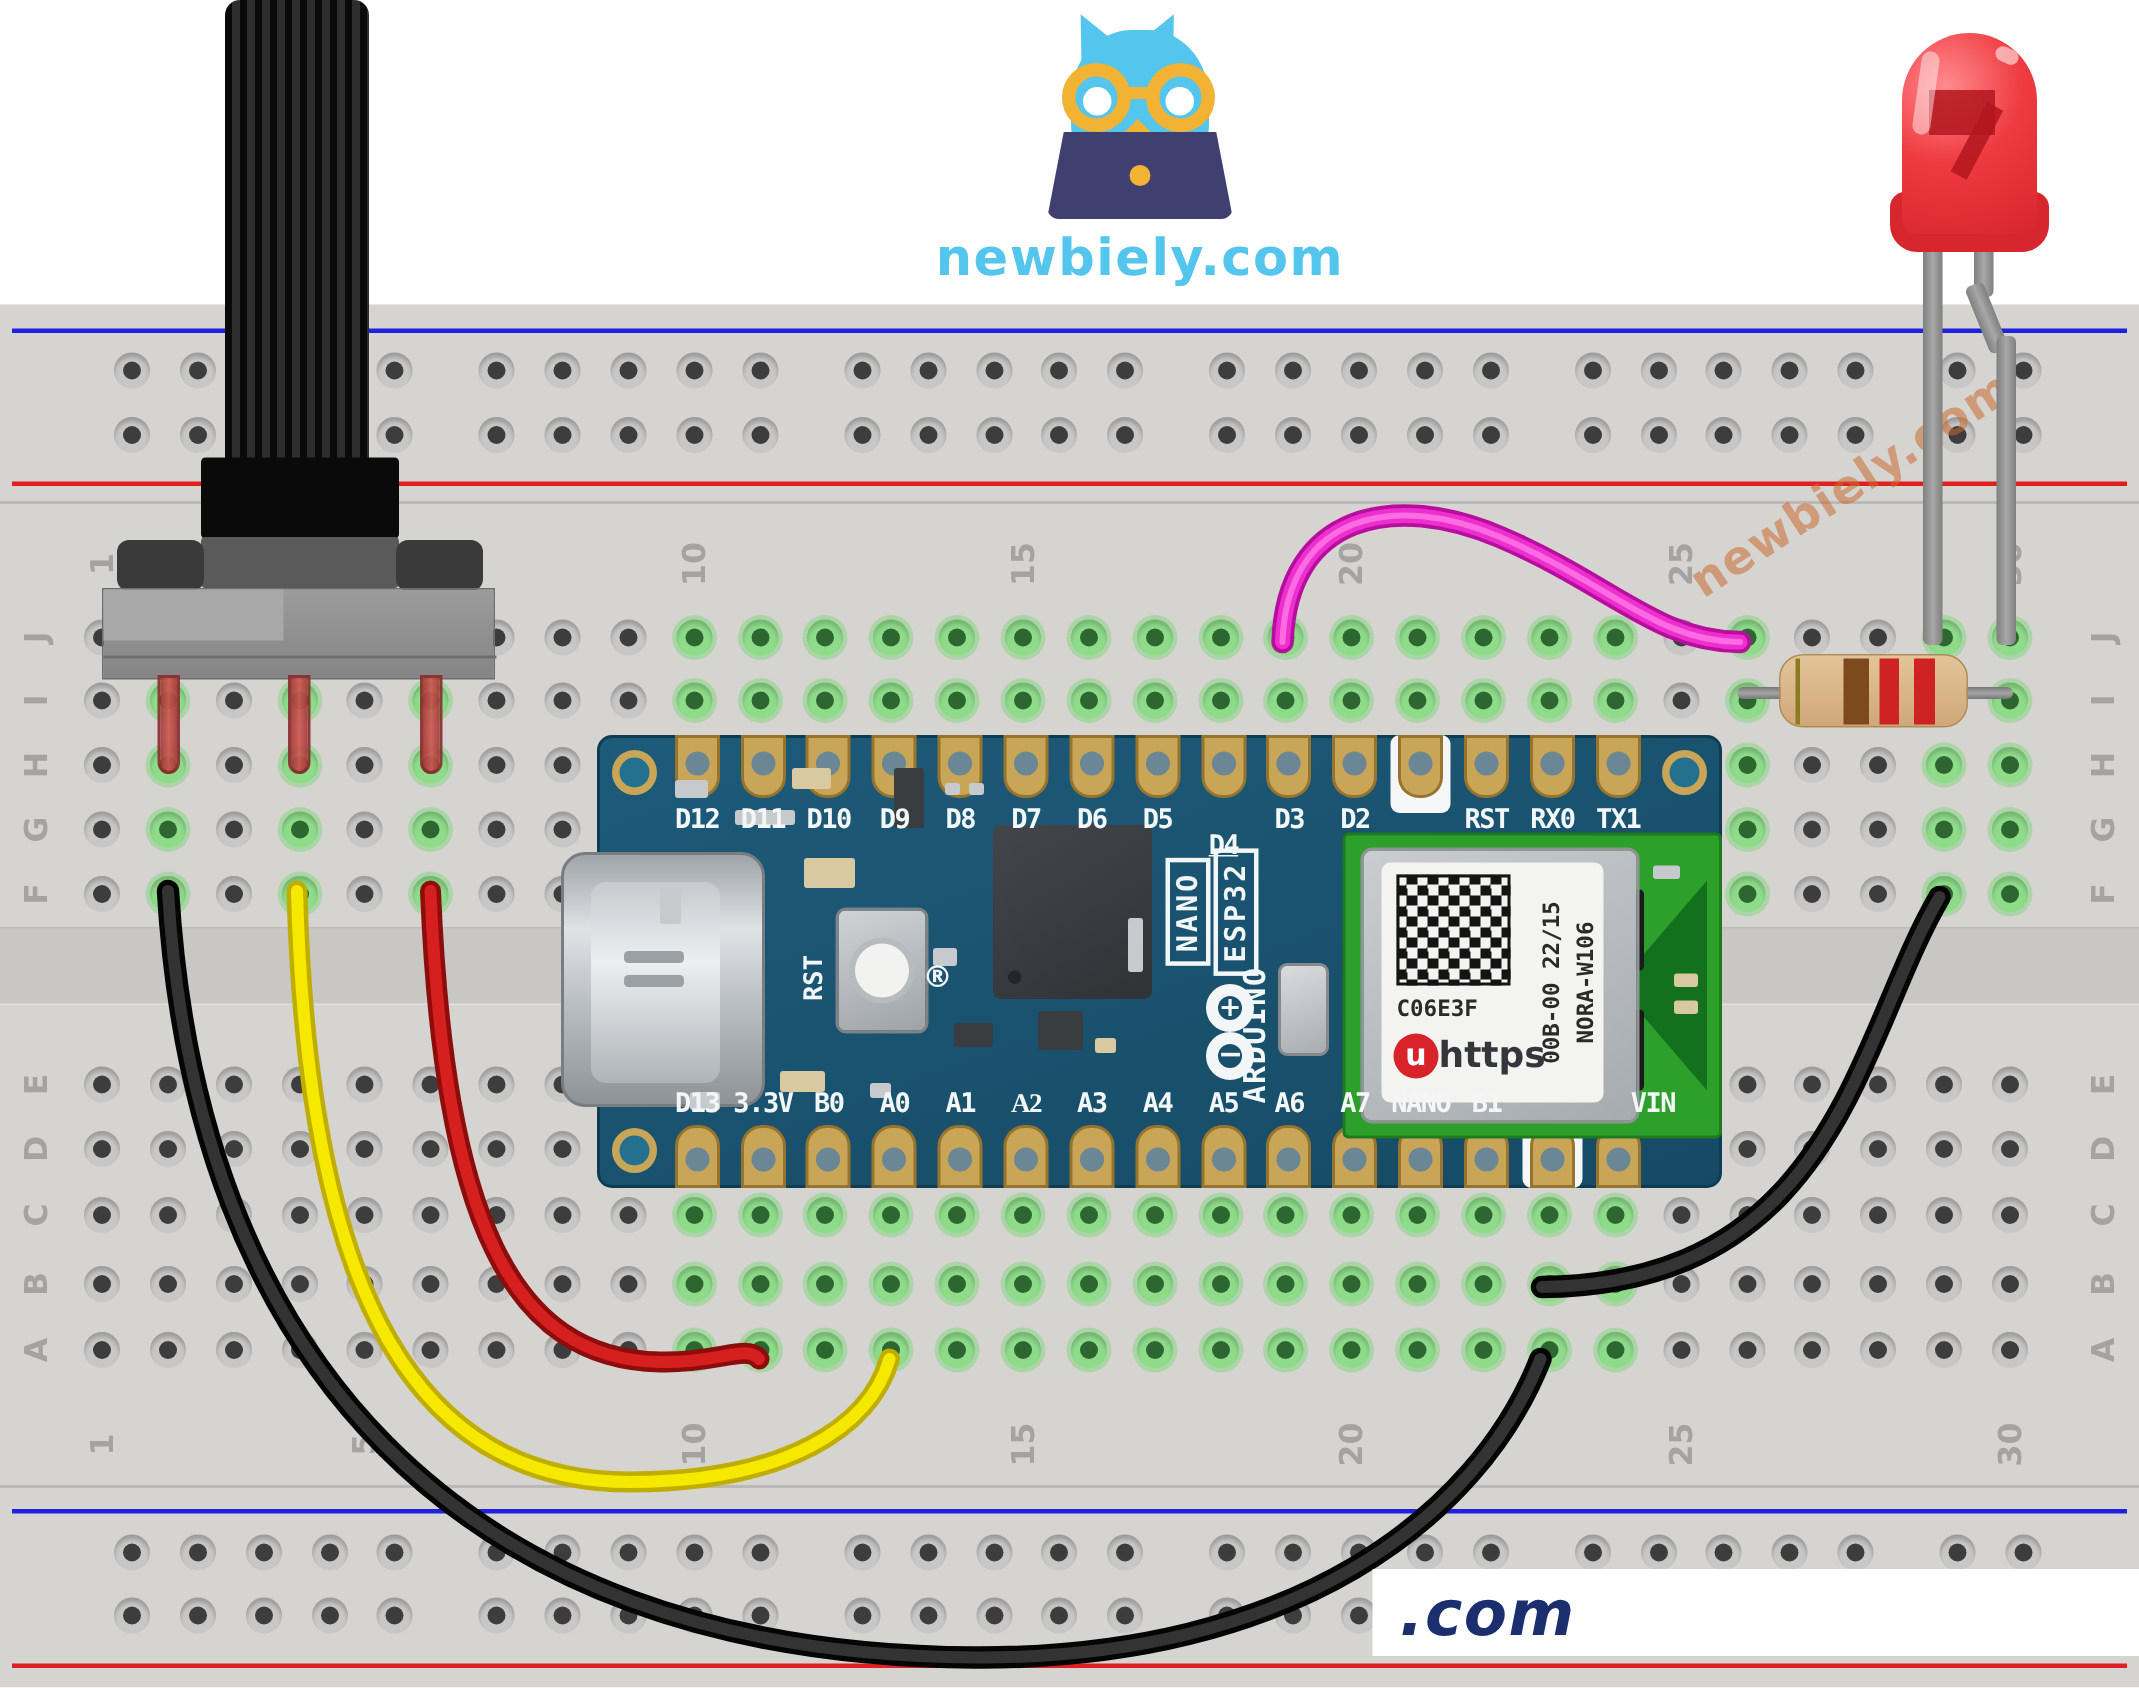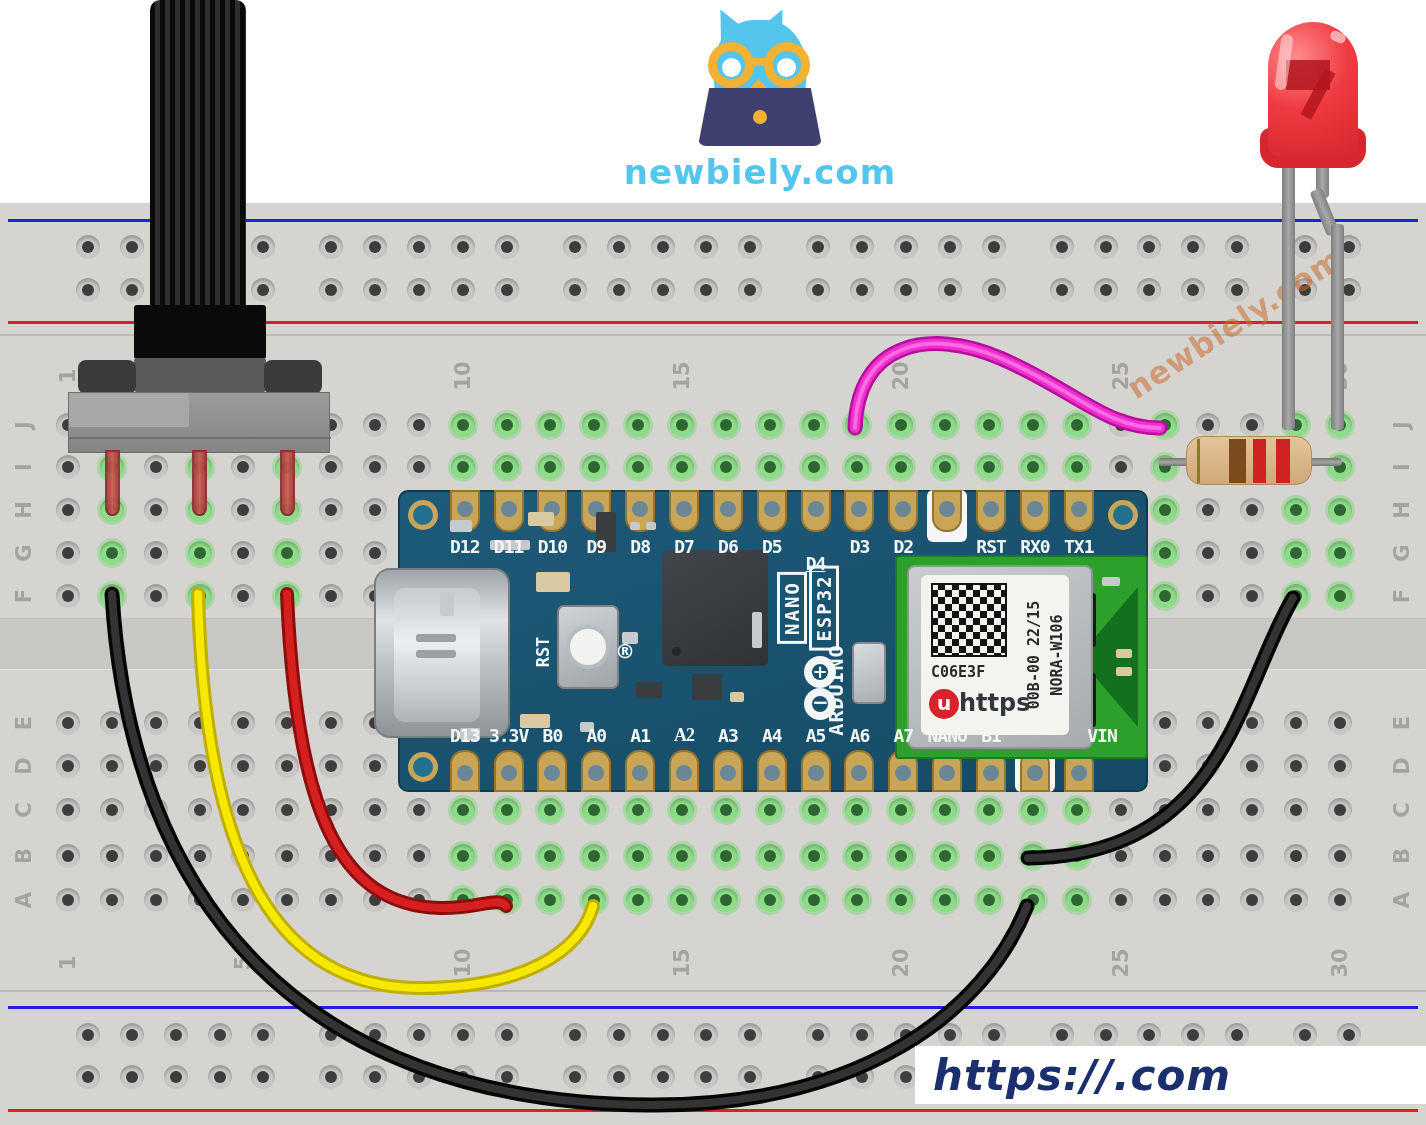--- a/index.html
+++ b/index.html
@@ -1618,17 +1618,16 @@
     <div class="abs" style="left:120px;top:58px;width:18px;height:8px;background:#f2b233;"></div>
     <div class="abs" style="left:92px;top:58px;width:19px;height:19px;border-radius:50%;background:#fff;"></div>
     <div class="abs" style="left:147px;top:58px;width:19px;height:19px;border-radius:50%;background:#fff;"></div>
     <div class="abs" style="left:122px;top:82px;width:13px;height:13px;background:#f2b233;transform:rotate(45deg);"></div>
     <div class="abs" style="left:68px;top:88px;width:124px;height:58px;background:#3f4070;border-radius:8px;clip-path:polygon(9% 0,91% 0,100% 100%,0 100%);"></div>
     <div class="abs" style="left:123px;top:110px;width:14px;height:14px;border-radius:50%;background:#f2b233;"></div>
     <div class="lbl">newbiely.com</div>
   </div>
 
   <div id="urlbox">
-    <span class="navy">https://</span>
       <span class="navy">.com</span>
   </div>
 
 </div>
 
 </body></html>

